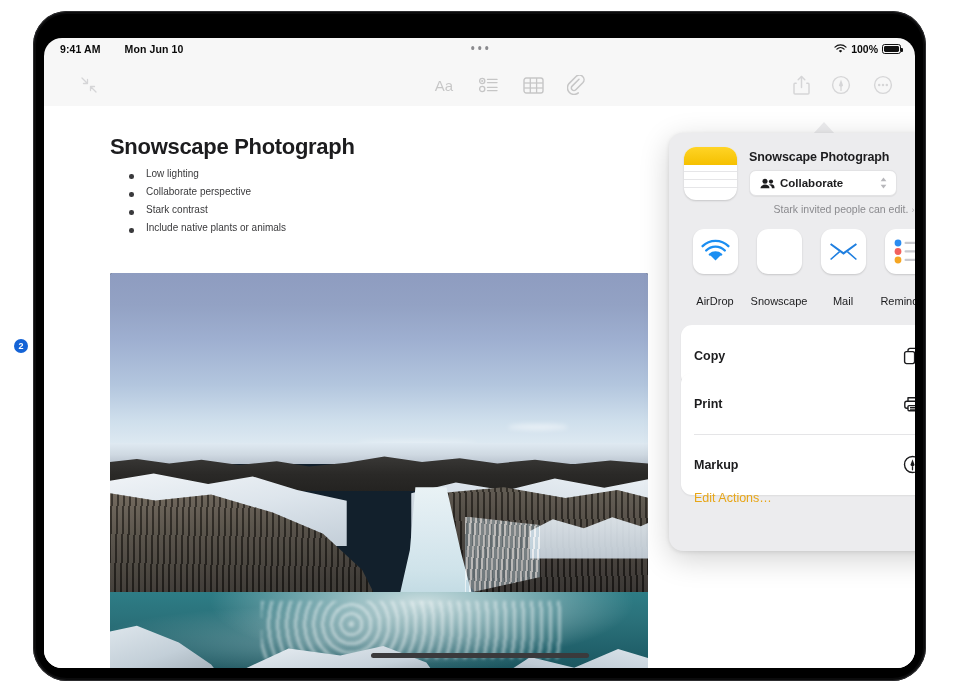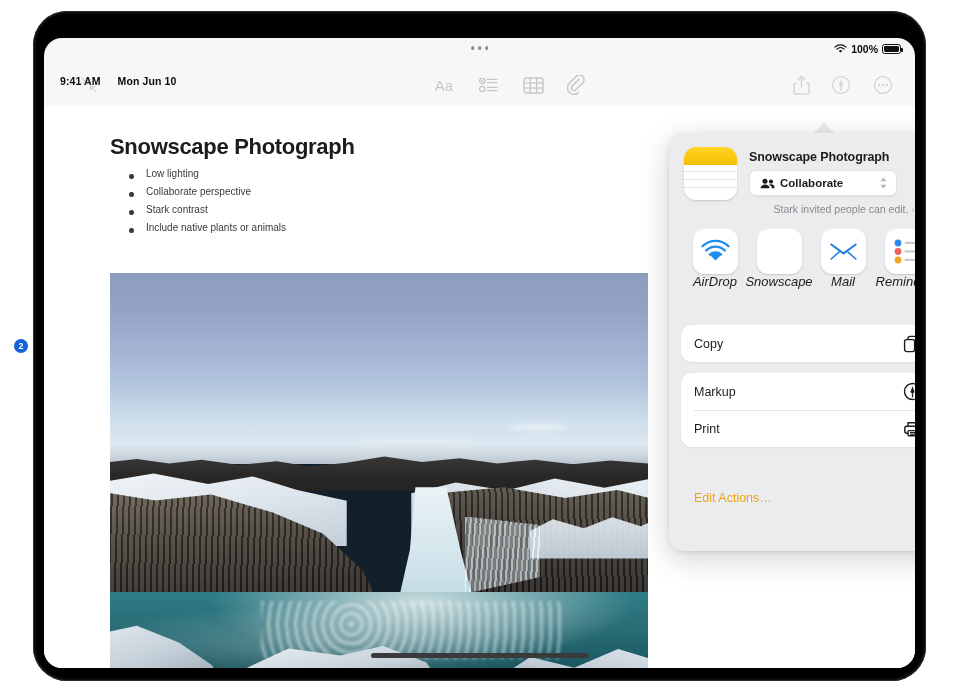--- a/index.html
+++ b/index.html
@@ -27,21 +27,21 @@
     background:#f7f7f7;border-radius:18px;overflow:hidden;
   }
 
   
   .statusbar{
     position:absolute;left:0;top:0;width:871px;height:26px;
     display:flex;align-items:center;
     color:#0a0a0a;font-size:10.5px;font-weight:bold;
     pointer-events:none;
   }
-  .sb-left{position:absolute;left:16px;top:5px;display:flex;gap:17px;align-items:baseline;margin-top:32px;}
+  .sb-left{position:absolute;left:16px;top:5px;display:flex;gap:24px;align-items:baseline;}
   .sb-time{font-size:10.5px;font-weight:bold;letter-spacing:.1px;}
   .sb-date{font-size:10.5px;font-weight:bold;letter-spacing:.1px;}
   .sb-center{position:absolute;left:50%;top:8px;transform:translateX(-50%);display:flex;gap:3.5px;}
   .sb-dot{width:3.5px;height:3.5px;border-radius:50%;background:#8a8a8e;}
   .sb-right{position:absolute;right:14px;top:5px;display:flex;align-items:center;gap:4px;}
   .sb-pct{font-size:10.5px;font-weight:bold;}
   .batt{position:relative;width:19px;height:9.5px;border:1.1px solid #111;border-radius:2.6px;box-sizing:border-box;}
   .batt::after{content:"";position:absolute;right:-3px;top:3px;width:1.6px;height:3.6px;background:#111;border-radius:0 1px 1px 0;}
   .batt .fill{position:absolute;left:1px;top:1px;bottom:1px;width:15px;background:#111;border-radius:1.4px;}
 
@@ -169,33 +169,33 @@
   .pop-sub .chev{font-size:9px;color:#b0b0b4;}
 
   
   .targets{
     position:absolute;left:0;top:96px;width:279px;height:80px;
     display:flex;align-items:flex-start;padding-left:14px;gap:0;overflow:hidden;
   }
   .target{width:64px;display:flex;flex-direction:column;align-items:center;flex:0 0 auto;}
   .target .tile{width:45px;height:45px;border-radius:11px;overflow:hidden;position:relative;
     box-shadow:0 1px 2px rgba(0,0,0,.16);background:#fff;}
-  .target .tlabel{margin-top:0;font-size:13px;color:#1c1c1e;white-space:nowrap;font-style:italic;}
+  .target .tlabel{margin-top:21px;font-size:11px;color:#1c1c1e;white-space:nowrap;}
 
   .tile-msg{background:linear-gradient(180deg,#5bf675,#2ac84a);}
   .tile-mail{background:linear-gradient(180deg,#2e9bf5,#0a66e3);}
   .tile-rem{background:#fff;}
   .tile-ad{background:#fff;}
 
   
   .grp{position:absolute;left:12px;width:255px;background:#fff;border-radius:11px;overflow:hidden;
     box-shadow:0 1px 2px rgba(0,0,0,.07);}
   .g1{top:192px;}
   .g2{top:240px;}
-  .row{position:relative;height:37px;display:flex;align-items:center;padding:0 13px;}
+  .row{position:relative;height:37px;display:flex;align-items:center;padding:12px 13px;font-weight:bold;}
   .row + .row::before{content:"";position:absolute;left:13px;right:0;top:0;height:.6px;background:#e5e5e7;}
   .row .rlabel{font-size:12.5px;color:#1c1c1e;flex:1;}
   .row .ricon{width:22px;height:22px;display:flex;align-items:center;justify-content:center;}
   .edit-actions{
     position:absolute;left:25px;top:358px;font-size:12.5px;color:#e8a617;
   }
 
   
   .callout2{
     position:absolute;left:14px;top:339px;width:14px;height:14px;border-radius:50%;
@@ -442,41 +442,41 @@
               <svg class="ico-svg" width="18" height="18" viewBox="0 0 18 18">
                 <rect x="1.6" y="4.6" width="10" height="12" rx="2" fill="none" stroke="#1c1c1e" stroke-width="1.4"></rect>
                 <path d="M5 4.6V3.4a2 2 0 0 1 2-2h5.4a4 4 0 0 1 4 4v6.2a2 2 0 0 1-2 2h-3" fill="none" stroke="#1c1c1e" stroke-width="1.4"></path>
               </svg>
             </span>
           </div>
         </div>
 
         <div class="grp g2">
           <div class="row">
-            <span class="rlabel">Markup</span>
-            <span class="ricon">
-              <svg class="ico-svg" width="19" height="19" viewBox="0 0 19 19">
-                <circle cx="9.5" cy="9.5" r="8" fill="none" stroke="#1c1c1e" stroke-width="1.4"></circle>
-                <path d="M9.5 4.2 11.6 10 9.5 12.1 7.4 10 Z" fill="#1c1c1e"></path>
-                <path d="M9.5 12.1V14.8" stroke="#1c1c1e" stroke-width="1.3" stroke-linecap="round"></path>
-              </svg>
-            </span>
-          </div>
-          <div class="row">
             <span class="rlabel">Print</span>
             <span class="ricon">
               <svg class="ico-svg" width="19" height="18" viewBox="0 0 19 18">
                 <path d="M5 6.2V2.8h9v3.4" fill="none" stroke="#1c1c1e" stroke-width="1.4" stroke-linejoin="round"></path>
                 <rect x="1.8" y="6.2" width="15.4" height="7" rx="2" fill="none" stroke="#1c1c1e" stroke-width="1.4"></rect>
                 <rect x="5" y="10.6" width="9" height="5.2" rx="1" fill="#fff" stroke="#1c1c1e" stroke-width="1.4"></rect>
                 <line x1="7" y1="12.6" x2="12" y2="12.6" stroke="#1c1c1e" stroke-width="1.1"></line>
                 <line x1="7" y1="14.2" x2="12" y2="14.2" stroke="#1c1c1e" stroke-width="1.1"></line>
               </svg>
             </span>
           </div>
+          <div class="row">
+            <span class="rlabel">Markup</span>
+            <span class="ricon">
+              <svg class="ico-svg" width="19" height="19" viewBox="0 0 19 19">
+                <circle cx="9.5" cy="9.5" r="8" fill="none" stroke="#1c1c1e" stroke-width="1.4"></circle>
+                <path d="M9.5 4.2 11.6 10 9.5 12.1 7.4 10 Z" fill="#1c1c1e"></path>
+                <path d="M9.5 12.1V14.8" stroke="#1c1c1e" stroke-width="1.3" stroke-linecap="round"></path>
+              </svg>
+            </span>
+          </div>
         </div>
 
         <div class="edit-actions">Edit Actions…</div>
       </div>
 
     </div>
   </div>
 </div>
 
 </body></html>

